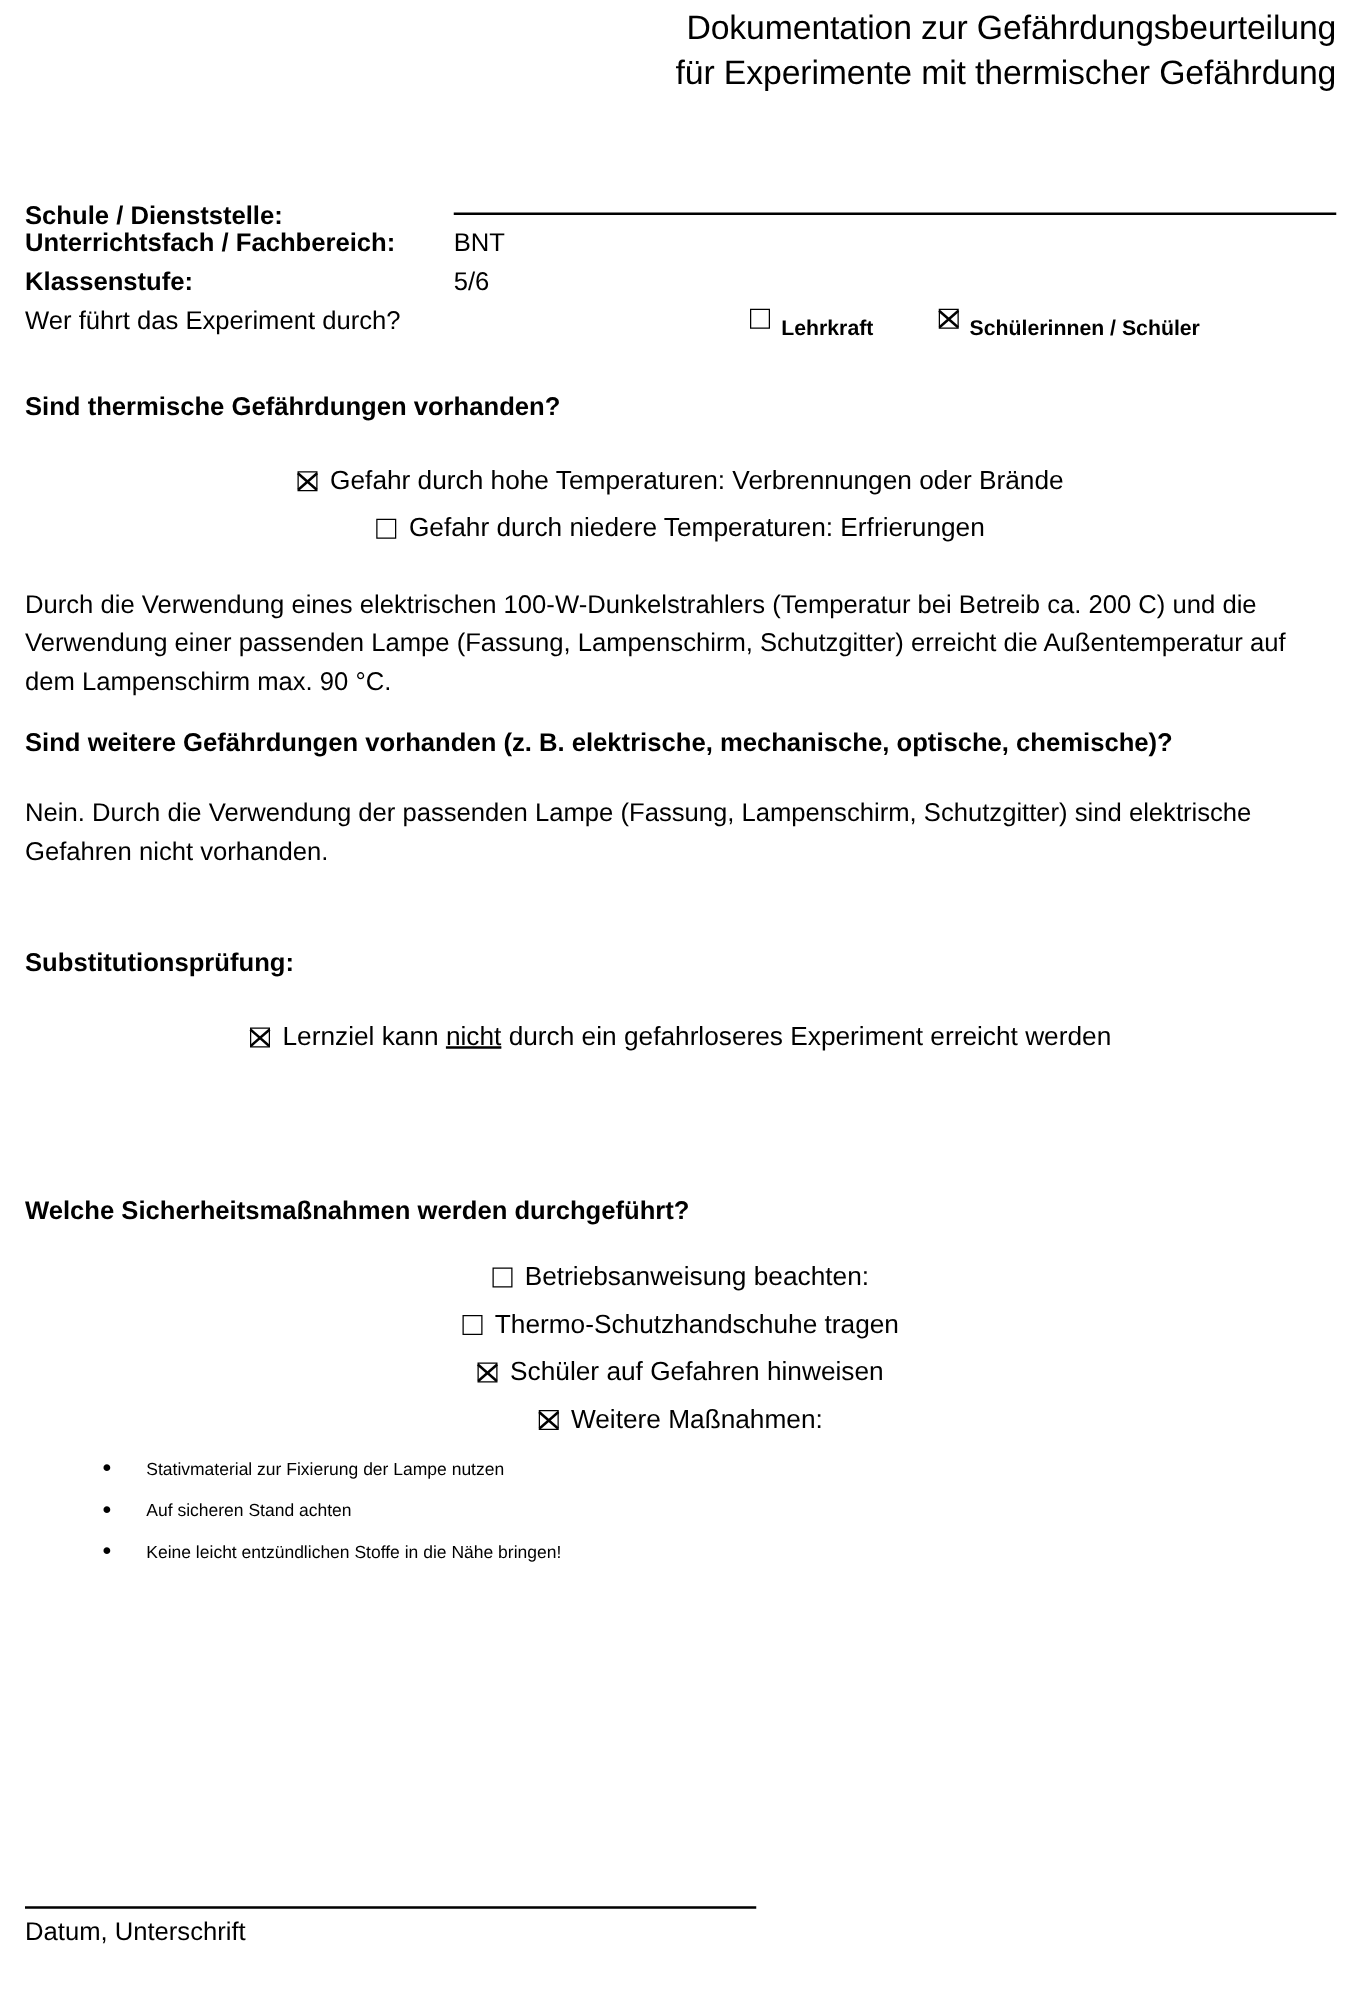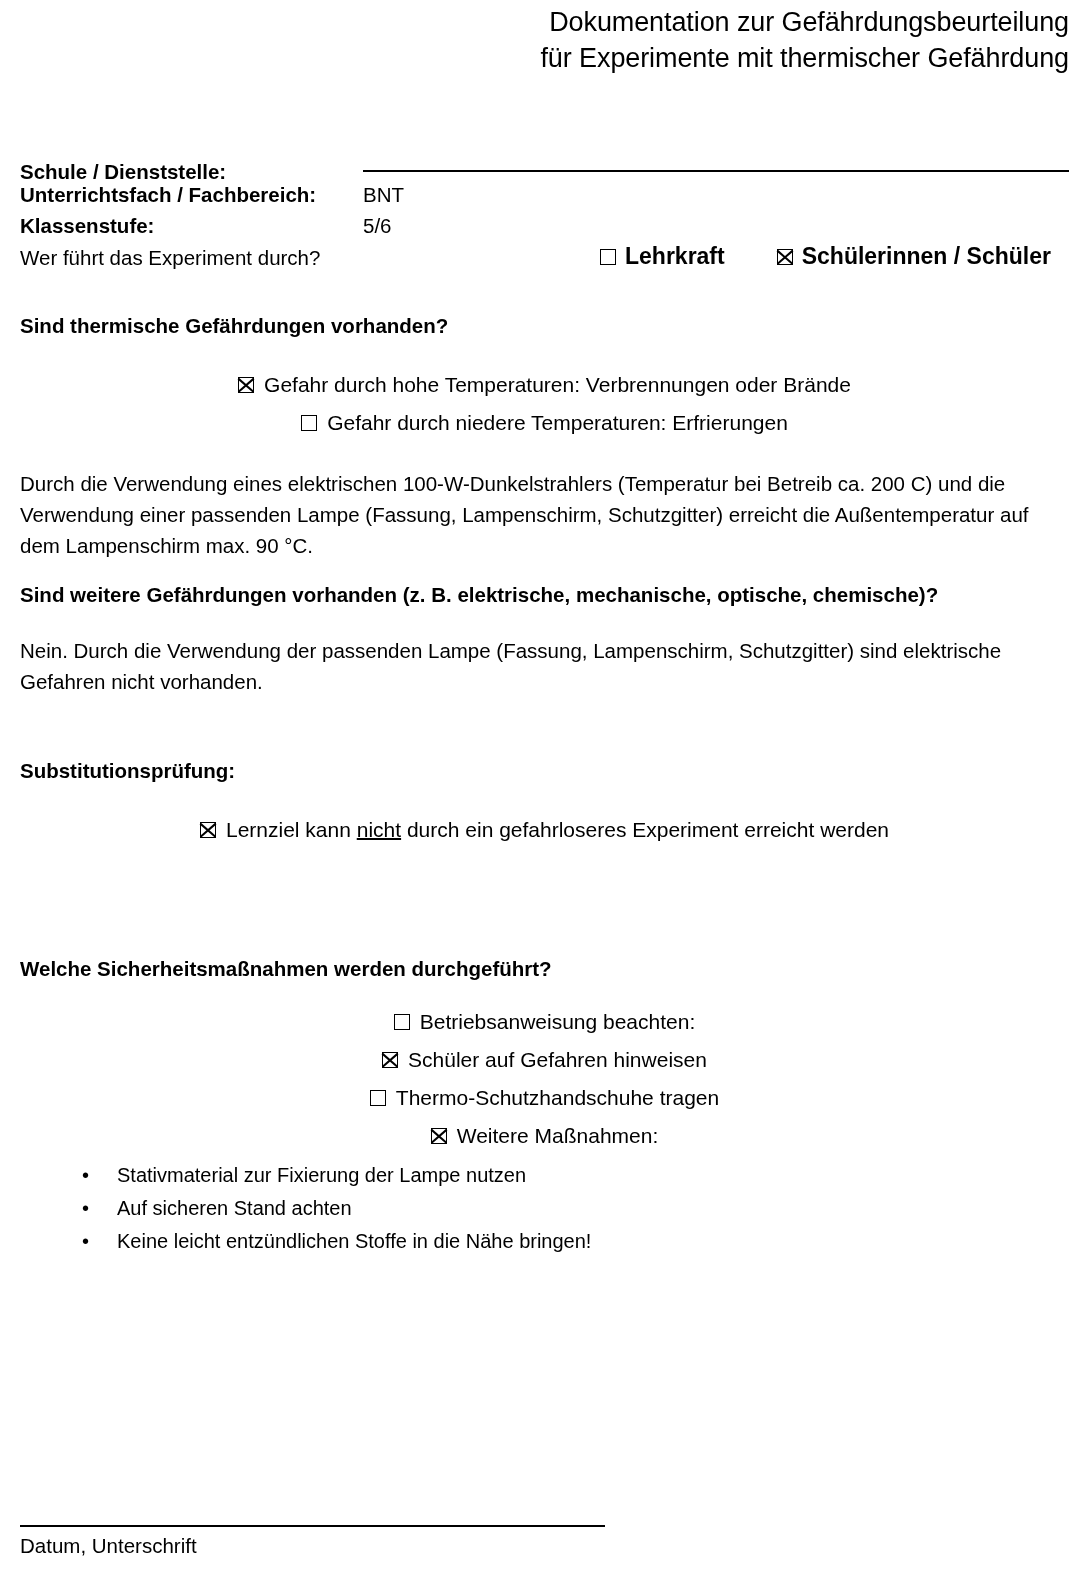--- a/index.html
+++ b/index.html
@@ -84,24 +84,24 @@
     margin-top: 0px;
   }
   .performer-q {
     font-weight: normal;
     font-size: 20.5px;
     flex: 0 0 580px;
     white-space: nowrap;
   }
   .performer-opt {
     font-weight: bold;
-    font-size: 23px;
+    font-size: 17px;
     white-space: nowrap;
     display: inline-flex;
-    align-items: center;
+    align-items: flex-start;
   }
   .performer-opt + .performer-opt {
     margin-left: 36px;
     padding-left: 16px;
   }
 
   
   .cb {
     display: inline-block;
     width: 16px;
@@ -154,21 +154,21 @@
     width: 1042px;
   }
 
   
   .bullets {
     list-style: none;
     margin: 4px 0 0 0;
     padding: 0;
   }
   .bullets li {
-    font-size: 20px;
+    font-size: 14px;
     line-height: 33px;
     padding-left: 97px;
     position: relative;
     white-space: nowrap;
   }
   .bullets li::before {
     content: "\2022";
     position: absolute;
     left: 62px;
     font-size: 20px;
@@ -285,26 +285,26 @@
 
   <div class="section-heading">Welche Sicherheitsmaßnahmen werden durchgeführt?</div>
 
   <div class="sp-20"></div>
 
   <div class="check-line">
     <span class="cb"></span>
     <span>Betriebsanweisung beachten:</span>
   </div>
   <div class="check-line">
+    <span class="cb"></span>
+    <span>Thermo-Schutzhandschuhe tragen</span>
+  </div>
+  <div class="check-line">
     <span class="cb checked"></span>
     <span>Schüler auf Gefahren hinweisen</span>
-  </div>
-  <div class="check-line">
-    <span class="cb"></span>
-    <span>Thermo-Schutzhandschuhe tragen</span>
   </div>
   <div class="check-line">
     <span class="cb checked"></span>
     <span>Weitere Maßnahmen:</span>
   </div>
 
   <ul class="bullets">
     <li>Stativmaterial zur Fixierung der Lampe nutzen</li>
     <li>Auf sicheren Stand achten</li>
     <li>Keine leicht entzündlichen Stoffe in die Nähe bringen!</li>

